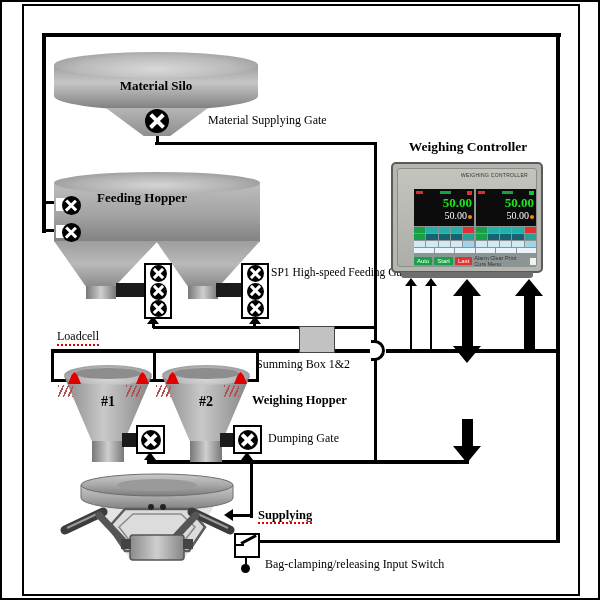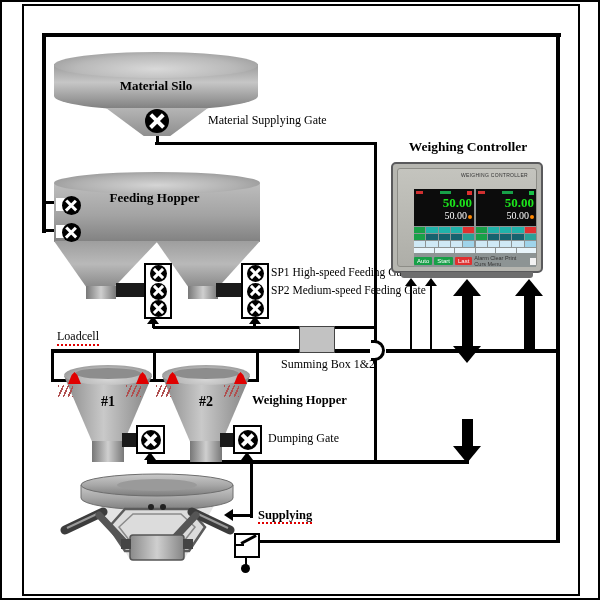--- a/index.html
+++ b/index.html
@@ -154,40 +154,39 @@
   <div class="cyl fh-body"></div>
   <div class="cyl fh-top"></div>
   <div class="cyl fh-fl"></div>
   <div class="cyl fh-fr"></div>
   <div class="outlet" style="left:84px;top:284px;width:30px;height:13px"></div>
   <div class="outlet" style="left:186px;top:284px;width:30px;height:13px"></div>
   <div class="abs" style="left:54px;top:196px;width:10px;height:13px;background:#fff"></div>
   <div class="abs" style="left:54px;top:223px;width:10px;height:13px;background:#fff"></div>
   <div class="valve" style="left:60px;top:194px;width:19px;height:19px"></div>
   <div class="valve" style="left:60px;top:221px;width:19px;height:19px"></div>
-  <div class="lbl b" style="left:95px;top:189px;width:115px;text-align:center;font-size:13px">Feeding Hopper</div>
+  <div class="lbl b" style="left:95px;top:189px;width:115px;font-size:13px">Feeding Hopper</div>
 
   <div class="conn" style="left:114px;top:281px;width:29px;height:14px"></div>
   <div class="conn" style="left:214px;top:281px;width:26px;height:14px"></div>
   <div class="gatebox" style="left:142px;top:261px;width:28px;height:56px">
     <div class="valve" style="width:17px;height:17px"></div>
     <div class="valve" style="width:17px;height:17px"></div>
     <div class="valve" style="width:17px;height:17px"></div>
   </div>
   <div class="gatebox" style="left:239px;top:261px;width:28px;height:56px">
     <div class="valve" style="width:17px;height:17px"></div>
     <div class="valve" style="width:17px;height:17px"></div>
     <div class="valve" style="width:17px;height:17px"></div>
   </div>
   <div class="lbl" style="left:269px;top:264px;font-size:11.5px">SP1 High-speed Feeding Gate</div>
-  <div class="lbl" style="left:269px;top:282px;font-size:11.5px">SP2 Medium-speed Feeding Gate</div>
 
   <div class="lbl redline" style="left:55px;top:328px;font-size:12px">Loadcell</div>
   <div class="graybox" style="left:297px;top:324px;width:36px;height:27px"></div>
-  <div class="lbl" style="left:279px;top:356px;font-size:12px">Summing Box 1&amp;2</div>
+  <div class="lbl" style="left:254px;top:356px;font-size:12px">Summing Box 1&amp;2</div>
 
   <div class="wh-bowl" style="left:62px;top:372px"></div>
   <div class="wh-rim" style="left:62px;top:363px"></div>
   <div class="wh-rim-in" style="left:73px;top:366px"></div>
   <div class="outlet" style="left:90px;top:439px;width:32px;height:21px"></div>
   <div class="lbl b" style="left:90px;top:392px;width:32px;text-align:center;font-size:14px">#1</div>
   <div class="wh-bowl" style="left:160px;top:372px"></div>
   <div class="wh-rim" style="left:160px;top:363px"></div>
   <div class="wh-rim-in" style="left:171px;top:366px"></div>
   <div class="outlet" style="left:188px;top:439px;width:32px;height:21px"></div>
@@ -245,20 +244,21 @@
       <circle cx="108" cy="36" r="3" fill="#222"></circle>
   </svg>
   <div class="lbl b redline" style="left:256px;top:506px;font-size:12.5px">Supplying</div>
 
   <div class="swbox">
     <div class="abs" style="left:0px;top:9px;width:8px;height:2px;background:#000"></div>
     <div class="abs" style="left:5px;top:7px;width:17px;height:2.5px;background:#000;transform:rotate(-28deg);transform-origin:left center"></div>
   </div>
   <div class="wire" style="left:243px;top:555px;width:2px;height:9px"></div>
   <div class="abs" style="left:239px;top:562px;width:9px;height:9px;background:#000;border-radius:50%"></div>
+  <div class="lbl" style="left:263px;top:556px;font-size:12px">Bag-clamping/releasing Input Switch</div>
 
   <div class="lbl b" style="left:390px;top:137px;width:152px;text-align:center;font-size:13.5px">Weighing Controller</div>
   <div class="bezel">
     <div class="bezel-in">
       <div class="devlbl">WEIGHING CONTROLLER</div>
       <div class="screen">
         <div class="panels">
           <div class="panel">
             <div class="pstrip">
               <span class="chip" style="width:7px;background:#d03030"></span>

